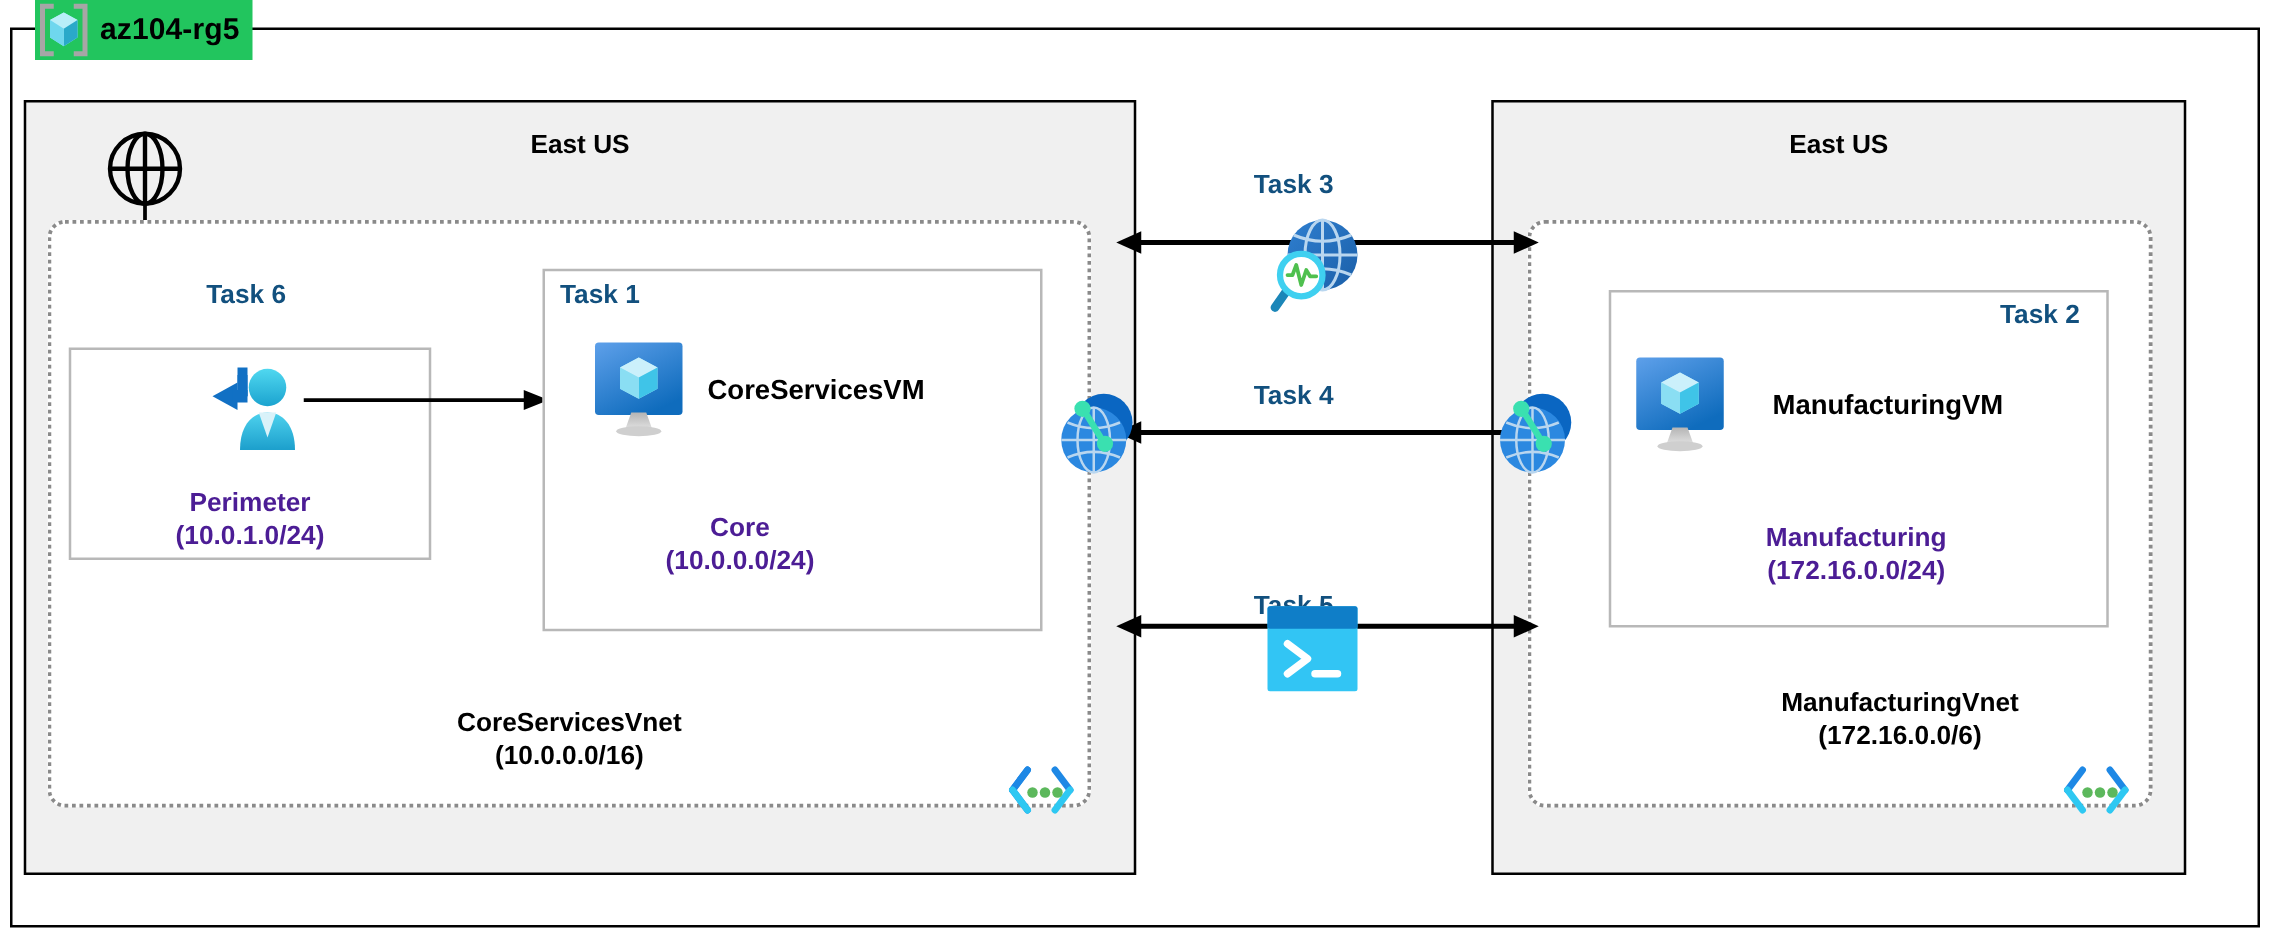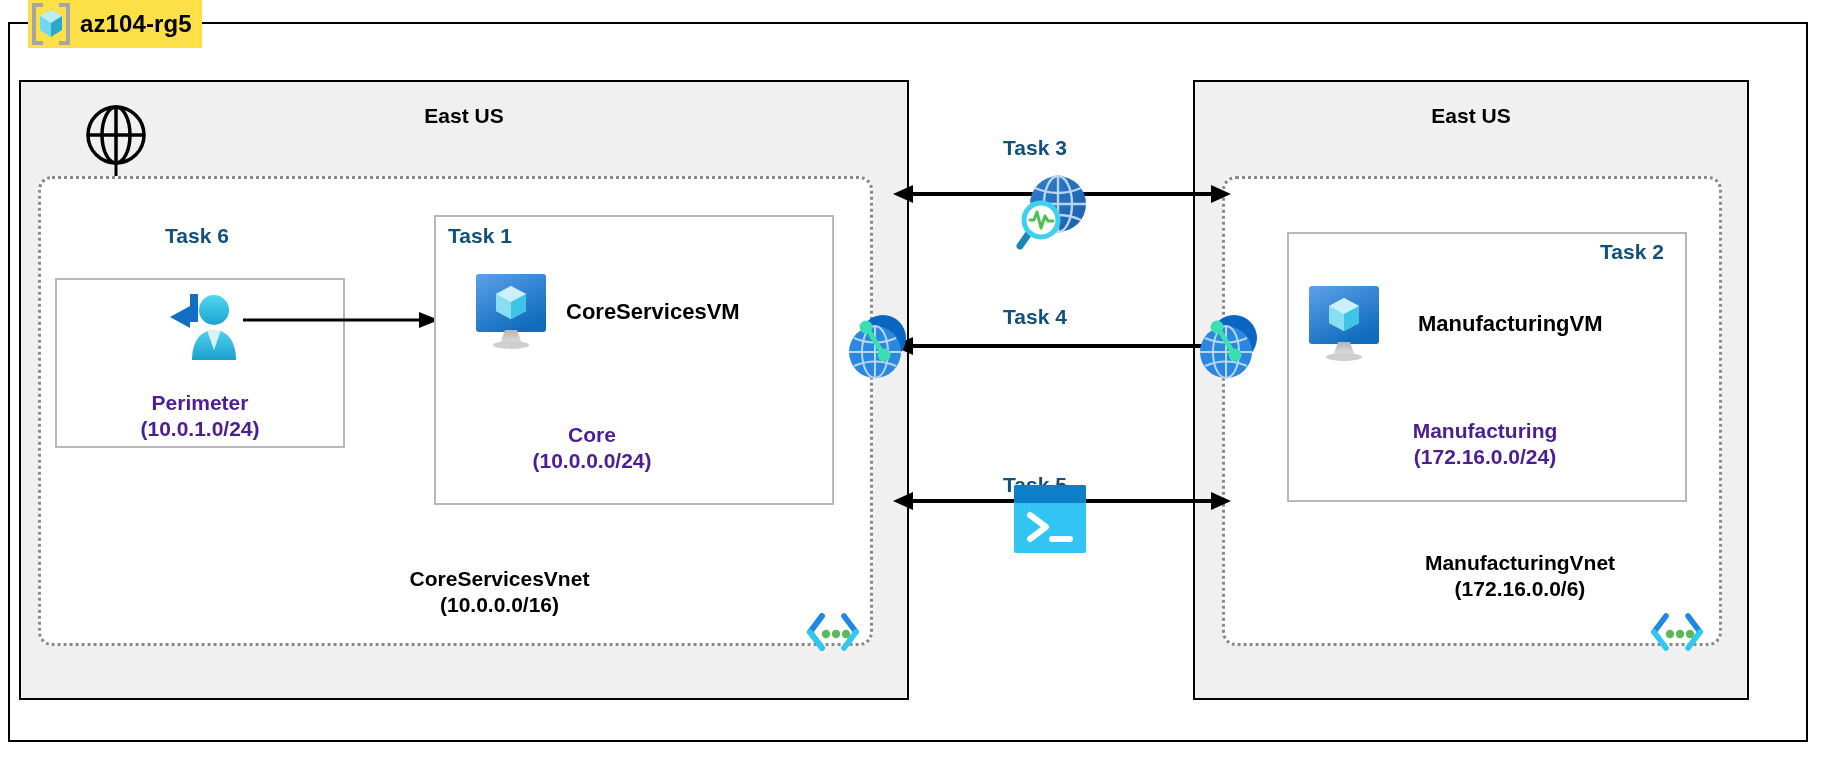--- a/index.html
+++ b/index.html
@@ -8,21 +8,21 @@
   #canvas{
     position:relative;width:1828px;height:759px;background:#ffffff;overflow:hidden;
   }
   
   .rg-frame{
     position:absolute;left:8px;top:22px;width:1800px;height:720px;
     border:2px solid #000000;box-sizing:border-box;background:#ffffff;
   }
   .rg-header{
     position:absolute;left:28px;top:0px;height:48px;display:flex;align-items:center;
-    gap:6px;background:#fde047;padding:0 10px 0 0;z-index:5;
+    gap:6px;background:#22c55e;padding:0 10px 0 0;z-index:5;
   }
   .rg-title{
     font-size:24px;font-weight:bold;color:#000000;letter-spacing:.1px;white-space:nowrap;
   }
   
   .rg-icon{width:46px;height:46px;position:relative;display:inline-block;}
   
   .region{
     position:absolute;background:#f0f0f0;border:2px solid #000000;box-sizing:border-box;
   }
@@ -103,21 +103,21 @@
   </div>
 
   <div class="conn" style="left:100px;top:164px;">
     <svg width="36" height="206" viewBox="0 0 36 206">
       <line x1="16" y1="0" x2="16" y2="188" stroke="#000" stroke-width="3"></line>
       <polygon points="16,202 8,182 24,182" fill="#000"></polygon>
     </svg>
   </div>
 
   <div class="vnet" id="vnet-core"></div>
-  <div class="vnet-label" style="left:38px;top:566px;width:835px;padding-left:44px;">
+  <div class="vnet-label" style="left:38px;top:566px;width:835px;">
     <div>CoreServicesVnet</div>
     <div>(10.0.0.0/16)</div>
   </div>
   <div class="icon-wrap" style="left:806px;top:610px;">
     <svg width="54" height="44" viewBox="0 0 54 44">
       <path d="M16 6 L4 22 L16 38" fill="none" stroke="#1e88e5" stroke-width="5.5" stroke-linecap="round" stroke-linejoin="round"></path>
       <path d="M16 6 L4 22" stroke="#1e88e5" stroke-width="5.5" stroke-linecap="round"></path>
       <path d="M4 22 L16 38" stroke="#2ec8f2" stroke-width="5.5" stroke-linecap="round"></path>
       <path d="M38 6 L50 22" stroke="#1e88e5" stroke-width="5.5" stroke-linecap="round"></path>
       <path d="M50 22 L38 38" stroke="#2ec8f2" stroke-width="5.5" stroke-linecap="round"></path>
@@ -186,21 +186,21 @@
         <path d="M33 58 h12 l5 14 h-22 z" fill="url(#gStand1)"></path>
         <ellipse cx="39" cy="73" rx="18" ry="4" fill="#cfcfcf"></ellipse>
         <polygon points="39,14 54,22 54,39 39,47 24,39 24,22" fill="#a9e6f7"></polygon>
         <polygon points="39,14 54,22 39,30 24,22" fill="#cbf0fb"></polygon>
         <polygon points="39,30 54,22 54,39 39,47" fill="#3fc4e8"></polygon>
         <polygon points="39,30 24,22 24,39 39,47" fill="#8adef3"></polygon>
       </svg>
     </span>
     <span class="vm-name">CoreServicesVM</span>
   </div>
-  <div class="subnet-label" style="left:434px;top:422px;width:316px;">
+  <div class="subnet-label" style="left:434px;top:410px;width:316px;">
     <div>Core</div>
     <div>(10.0.0.0/24)</div>
   </div>
 
   <div class="region" id="region-right">
     <div class="region-title">East US</div>
   </div>
 
   <div class="vnet" id="vnet-manufacturing"></div>
   <div class="vnet-label" style="left:1222px;top:550px;width:596px;">

